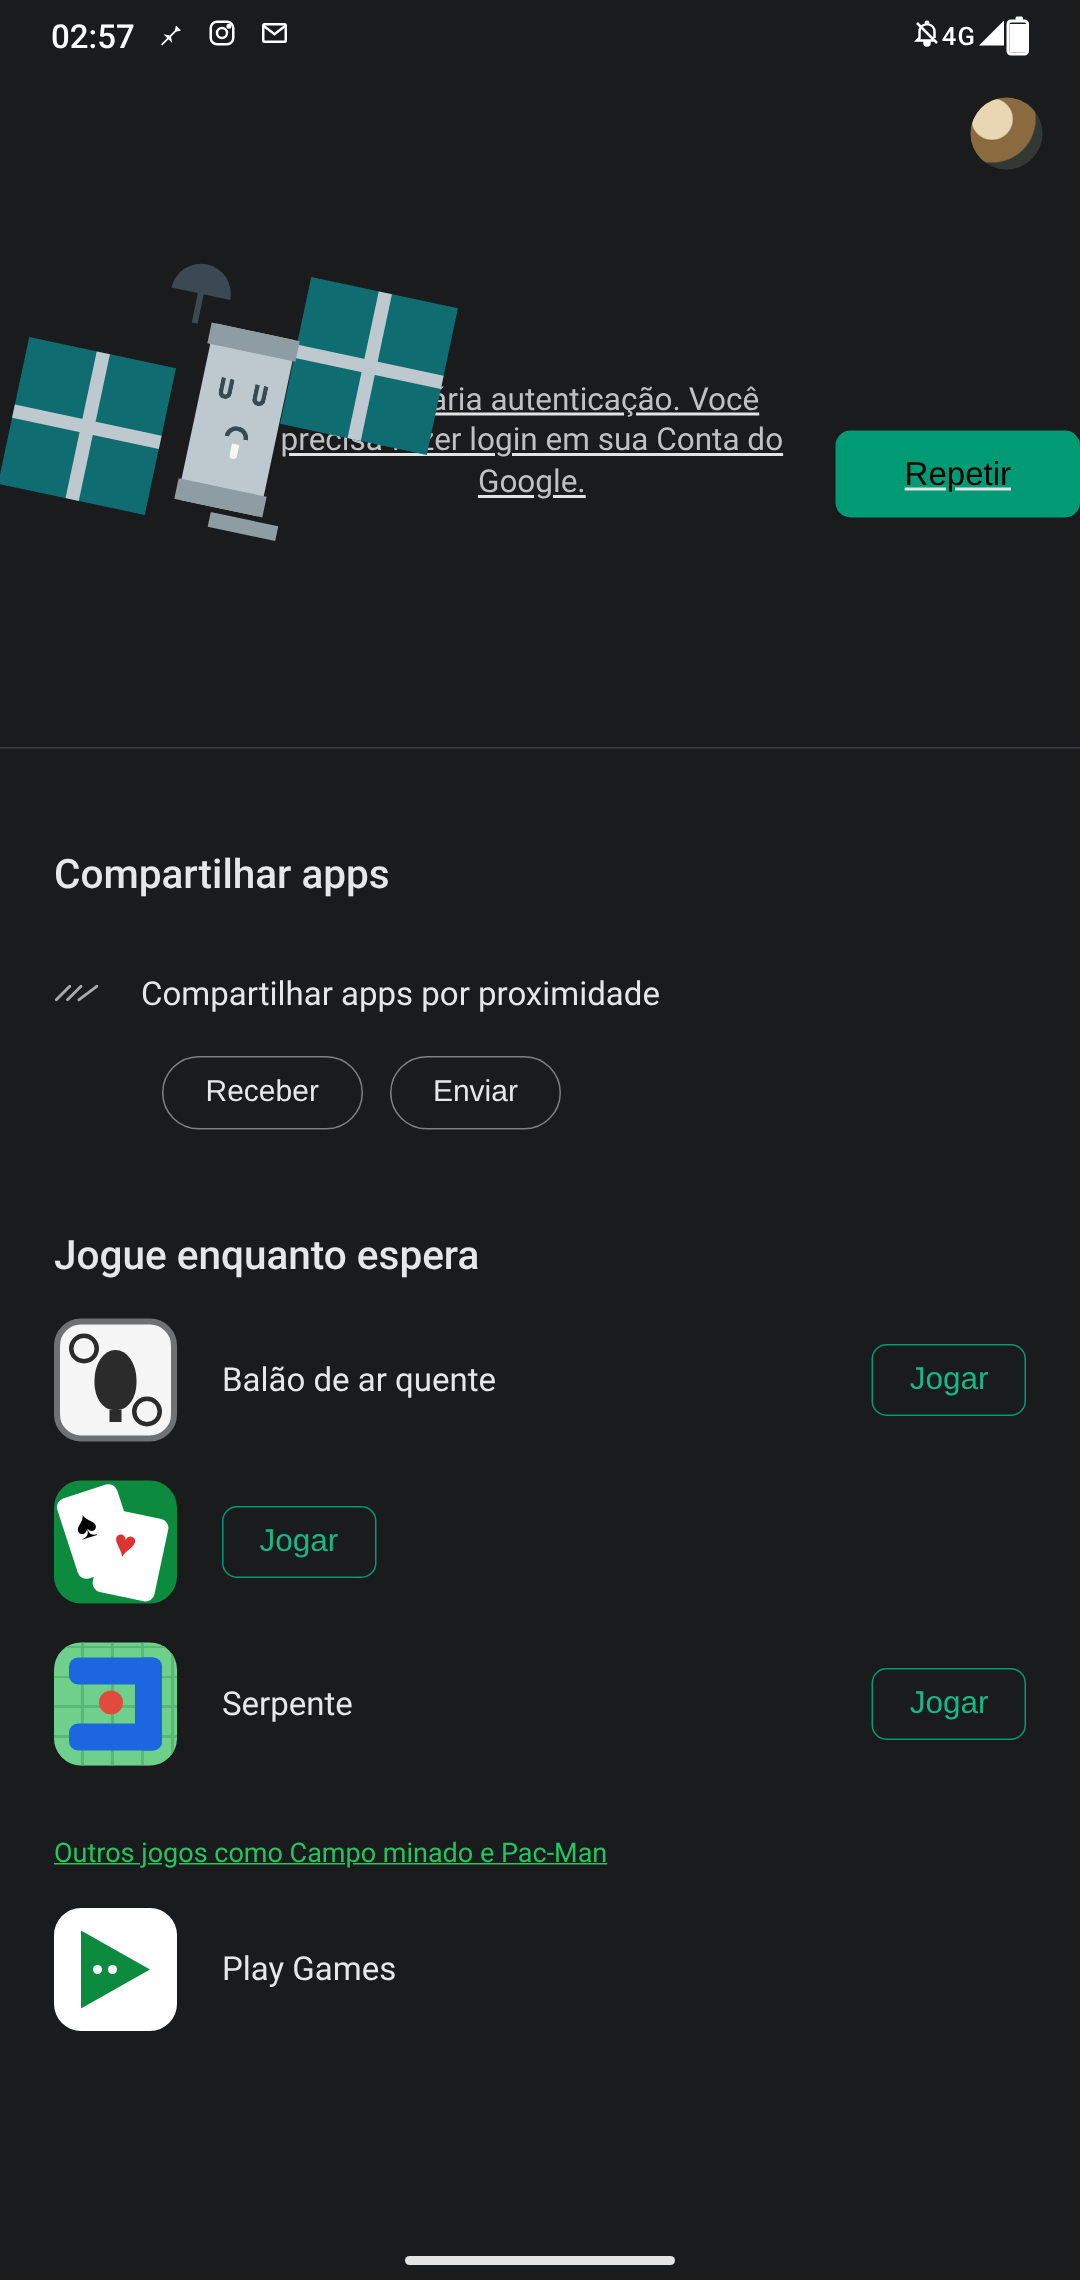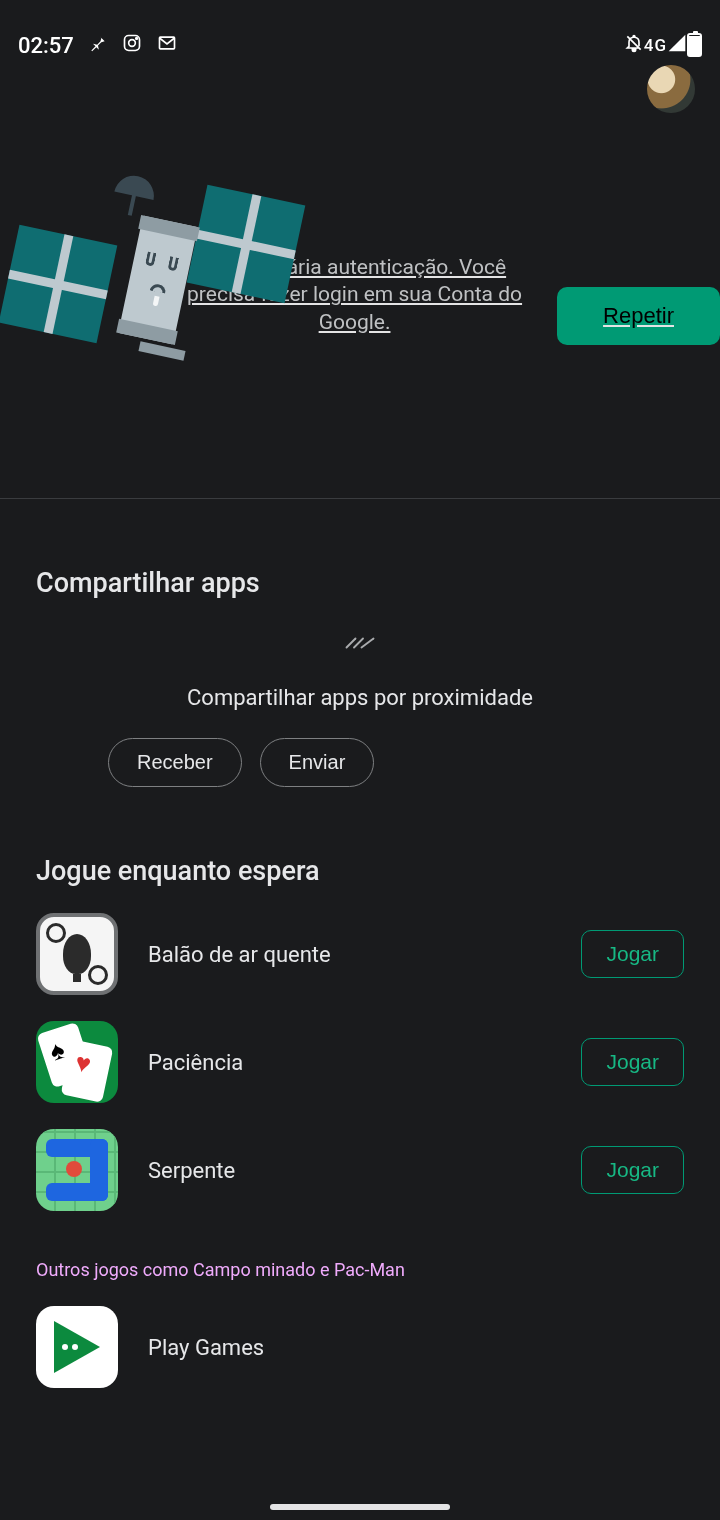--- a/index.html
+++ b/index.html
@@ -1,19 +1,19 @@
 <!DOCTYPE html>
 <html><head>
 <meta charset="utf-8">
 <style>
   * { margin: 0; padding: 0; box-sizing: border-box; }
   html, body { width: 720px; height: 1520px; background: #1A1B1D; color: #E4E4E5; font-family: Roboto, "Segoe UI", Arial, sans-serif; overflow: hidden; }
 
   
-  .status-bar { position: absolute; top: 0; left: 0; right: 0; height: 50px; display: flex; align-items: center; justify-content: space-between; padding: 0 18px; font-size: 22px; font-weight: 500; color: #FFFFFF; margin-top: 20px; }
+  .status-bar { position: absolute; top: 0; left: 0; right: 0; height: 50px; display: flex; align-items: center; justify-content: space-between; padding: 0 34px; font-size: 22px; font-weight: 500; color: #FFFFFF; }
   .status-left { display: flex; align-items: center; gap: 14px; }
   .status-right { display: flex; align-items: center; gap: 0; }
   .status-right .lbl { font-size: 17px; letter-spacing: 1px; }
   .battery { width: 15px; height: 24px; border: 2px solid #fff; border-radius: 3px; position: relative; display:flex; align-items:flex-end; }
   .battery::before { content:""; position:absolute; top:-4px; left:4px; width:5px; height:3px; background:#fff; border-radius:1px;}
   .battery .lvl { width:100%; height:95%; background:#fff; }
 
   
   .screen { position:absolute; top:50px; left:0; right:0; bottom:0; }
 
@@ -41,23 +41,23 @@
   .sat-base { position:absolute; left:139px; top:176px; width:46px; height:10px; background:#8E9CA3; transform: rotate(12deg);}
 
   .error-text { font-size: 21px; color:#BFC1C3; text-align:center; padding:0 20px; line-height:1.3; }
 
   .retry-btn { margin-top:42px; background:#009A74; color:#000000; font-size:22px; font-weight:500; padding:16px 46px; border:none; border-radius:10px; }
 
   .divider { height:1px; background:#3A3C3F; margin-top:78px; }
 
   .section { padding: 44px 36px 0 36px; }
   .section-title { font-size:27px; font-weight:500; color:#E6E7E9;margin-top:24px; }
-  .section-sub   { font-size:18px; color:#f0abfc; margin-top:4px; }
-
-  .share-row { display:flex; align-items:center; gap:28px; margin-top:34px;flex-direction:column; }
+  .section-sub   { font-size:18px; color:#22c55e; margin-top:4px;text-decoration:underline; }
+
+  .share-row { display:flex; align-items:center; gap:28px; margin-top:52px; }
   .share-label { font-size:22px; color:#E6E7E9; }
 
   .pill-row { display:flex; gap:18px; margin-top:28px; padding-left:72px; }
   .pill { border:1px solid #7E8082; color:#E6E7E9; background:transparent; font-size:20px; padding:12px 28px; border-radius:999px; }
 
   .game-list { margin-top:26px; display:flex; flex-direction:column; gap:26px; }
   .game-item { display:flex; align-items:center; gap:30px; }
   .game-icon { width:82px; height:82px; border-radius:18px; flex-shrink:0; position:relative; overflow:hidden; }
   .game-name { flex:1; font-size:22px; color:#E6E7E9; }
   .play-btn { border:1px solid #009A74; color:#17B884; background:transparent; font-size:21px; font-weight:500; padding:11px 24px; border-radius:10px; }
@@ -188,21 +188,20 @@
             <div class="b"></div>
           </div>
         <div class="game-name">Balão de ar quente</div>
         <button class="play-btn">Jogar</button>
       </div>
       <div class="game-item">
         <div class="game-icon ico-solitaire">
             <div class="card c1"></div>
             <div class="card c2"></div>
           </div>
-        <div class="game-name">Paciência</div>
         <button class="play-btn">Jogar</button>
       </div>
       <div class="game-item">
         <div class="game-icon ico-snake">
             <div class="s s1"></div>
             <div class="s s2"></div>
             <div class="s s3"></div>
             <div class="a"></div>
           </div>
         <div class="game-name">Serpente</div>

